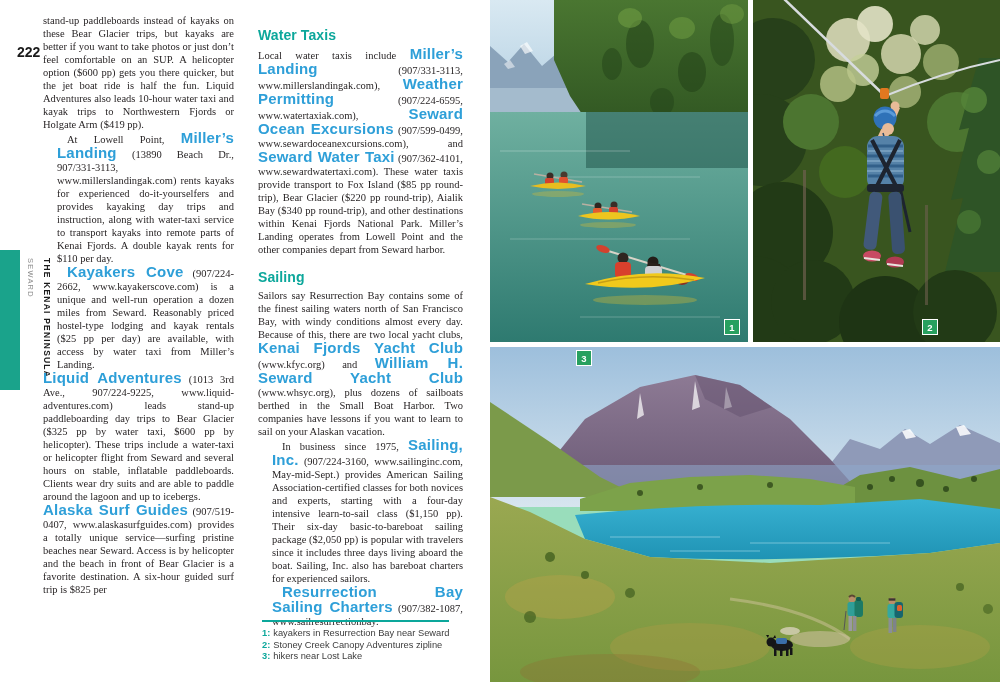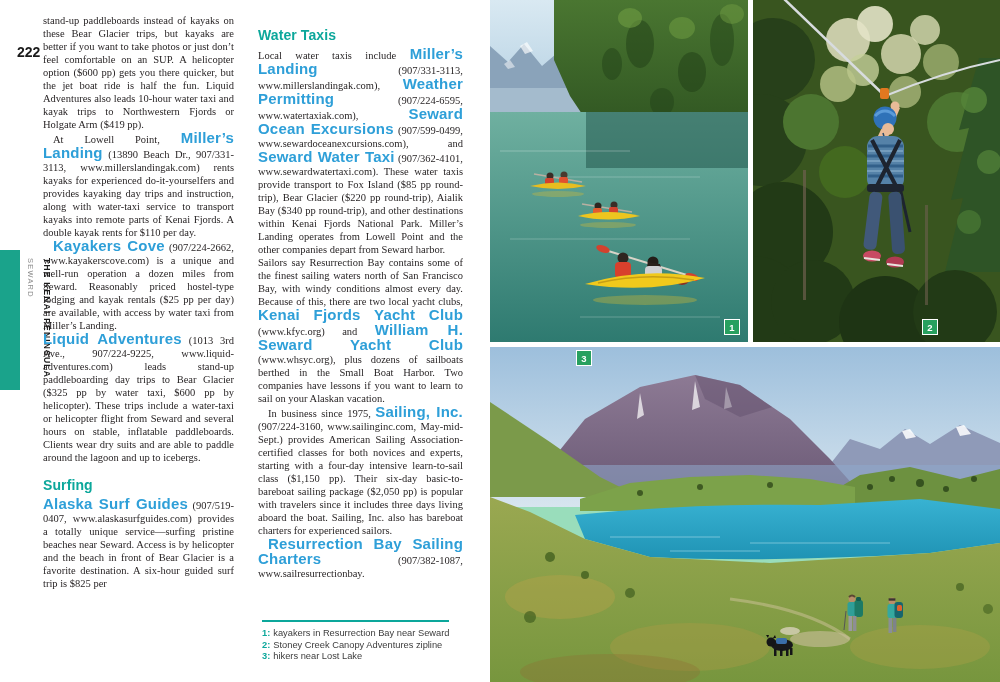--- a/index.html
+++ b/index.html
@@ -17,21 +17,21 @@
   .tab-text{position:absolute;left:21px;top:258px;height:150px;writing-mode:vertical-rl;
         font-family:"Liberation Sans",sans-serif;line-height:1.1;}
   .tab-chapter{font-weight:bold;font-size:8.5px;letter-spacing:1.2px;color:#1a1a1a;}
   .tab-section{font-size:7.5px;letter-spacing:1.2px;color:#8d8d8d;}
   
   .col{position:absolute;top:14px;height:666px;overflow:hidden;}
   .col-left{left:43px;width:191px;}
   .col-mid{left:258px;width:205px;}
   .body{font-size:10.5px;line-height:13px;text-align:justify;hyphens:auto;
         overflow-wrap:break-word;color:var(--body-text);}
-  .indent{text-indent:10px;}
+  .indent{text-indent:10px;margin-left:14px;}
   .seg-plain{font-family:"Liberation Serif",serif;}
   .seg-brand{font-family:Liberation Sans, sans-serif;font-weight:bold;font-size:15px;
         color:var(--brand-blue);letter-spacing:.2px;}
   h3.heading{font-family:"Liberation Sans",sans-serif;font-weight:bold;font-size:14px;
         color:var(--heading-teal);margin:13px 0 3px 0;line-height:17px;letter-spacing:.1px;}
   
   .captions{position:absolute;left:262px;top:620px;width:205px;font-family:"Liberation Sans",sans-serif;}
   .cap-rule{width:187px;border-top:2px solid var(--heading-teal);margin-bottom:6px;}
   .cap-row{font-size:9.3px;line-height:11.5px;color:var(--caption-text);}
   .cap-num{color:var(--heading-teal);font-weight:bold;margin-right:3px;}
@@ -59,27 +59,27 @@
   <div class="tab-text">
     <span class="tab-chapter">THE KENAI PENINSULA</span>
     <span class="tab-section">SEWARD</span>
   </div>
 
   <div class="col col-left">
     <p class="body"><span class="seg-plain">stand-up paddleboards instead of kayaks on these Bear Glacier trips, but kayaks are better if you want to take photos or just don’t feel comfortable on an SUP. A helicopter option ($600 pp) gets you there quicker, but the jet boat ride is half the fun. Liquid Adventures also leads 10-hour water taxi and kayak trips to Northwestern Fjords or Holgate Arm ($419 pp).</span></p>
     <p class="body indent"><span class="seg-plain">At Lowell Point, </span><span class="seg-brand">Miller’s Landing</span><span class="seg-plain"> (13890 Beach Dr., 907/331-3113, www.millerslandingak.com) rents kayaks for experienced do-it-yourselfers and provides kayaking day trips and instruction, along with water-taxi service to transport kayaks into remote parts of Kenai Fjords. A double kayak rents for $110 per day.</span></p>
     <p class="body indent"><span class="seg-brand">Kayakers Cove</span><span class="seg-plain"> (907/224-2662, www.kayakerscove.com) is a unique and well-run operation a dozen miles from Seward. Reasonably priced hostel-type lodging and kayak rentals ($25 pp per day) are available, with access by water taxi from Miller’s Landing.</span></p>
     <p class="body"><span class="seg-brand">Liquid Adventures</span><span class="seg-plain"> (1013 3rd Ave., 907/224-9225, www.liquid-adventures.com) leads stand-up paddleboarding day trips to Bear Glacier ($325 pp by water taxi, $600 pp by helicopter). These trips include a water-taxi or helicopter flight from Seward and several hours on stable, inflatable paddleboards. Clients wear dry suits and are able to paddle around the lagoon and up to icebergs.</span></p>
-    <h3 class="heading">Surfing</h3>
     <p class="body"><span class="seg-brand">Alaska Surf Guides</span><span class="seg-plain"> (907/519-0407, www.alaskasurfguides.com) provides a totally unique service—surfing pristine beaches near Seward. Access is by helicopter and the beach in front of Bear Glacier is a favorite destination. A six-hour guided surf trip is $825 per</span></p>
   </div>
 
   <div class="col col-mid">
     <h3 class="heading">Water Taxis</h3>
     <p class="body"><span class="seg-plain">Local water taxis include </span><span class="seg-brand">Miller’s Landing</span><span class="seg-plain"> (907/331-3113, www.millerslandingak.com), </span><span class="seg-brand">Weather Permitting</span><span class="seg-plain"> (907/224-6595, www.watertaxiak.com), </span><span class="seg-brand">Seward Ocean Excursions</span><span class="seg-plain"> (907/599-0499, www.sewardoceanexcursions.com), and </span><span class="seg-brand">Seward Water Taxi</span><span class="seg-plain"> (907/362-4101, www.sewardwatertaxi.com). These water taxis provide transport to Fox Island ($85 pp round-trip), Bear Glacier ($220 pp round-trip), Aialik Bay ($340 pp round-trip), and other destinations within Kenai Fjords National Park. Miller’s Landing operates from Lowell Point and the other companies depart from Seward harbor.</span></p>
+    <h3 class="heading">Sailing</h3>
     <p class="body"><span class="seg-plain">Sailors say Resurrection Bay contains some of the finest sailing waters north of San Francisco Bay, with windy conditions almost every day. Because of this, there are two local yacht clubs, </span><span class="seg-brand">Kenai Fjords Yacht Club</span><span class="seg-plain"> (www.kfyc.org) and </span><span class="seg-brand">William H. Seward Yacht Club</span><span class="seg-plain"> (www.whsyc.org), plus dozens of sailboats berthed in the Small Boat Harbor. Two companies have lessons if you want to learn to sail on your Alaskan vacation.</span></p>
     <p class="body indent"><span class="seg-plain">In business since 1975, </span><span class="seg-brand">Sailing, Inc.</span><span class="seg-plain"> (907/224-3160, www.sailinginc.com, May-mid-Sept.) provides American Sailing Association-certified classes for both novices and experts, starting with a four-day intensive learn-to-sail class ($1,150 pp). Their six-day basic-to-bareboat sailing package ($2,050 pp) is popular with travelers since it includes three days living aboard the boat. Sailing, Inc. also has bareboat charters for experienced sailors.</span></p>
     <p class="body indent"><span class="seg-brand">Resurrection Bay Sailing Charters</span><span class="seg-plain"> (907/382-1087, www.sailresurrectionbay.</span></p>
   </div>
 
   <div class="captions">
     <div class="cap-rule"></div>
     <div class="cap-row">
       <span class="cap-num">1:</span><span>kayakers in Resurrection Bay near Seward</span>
     </div>

